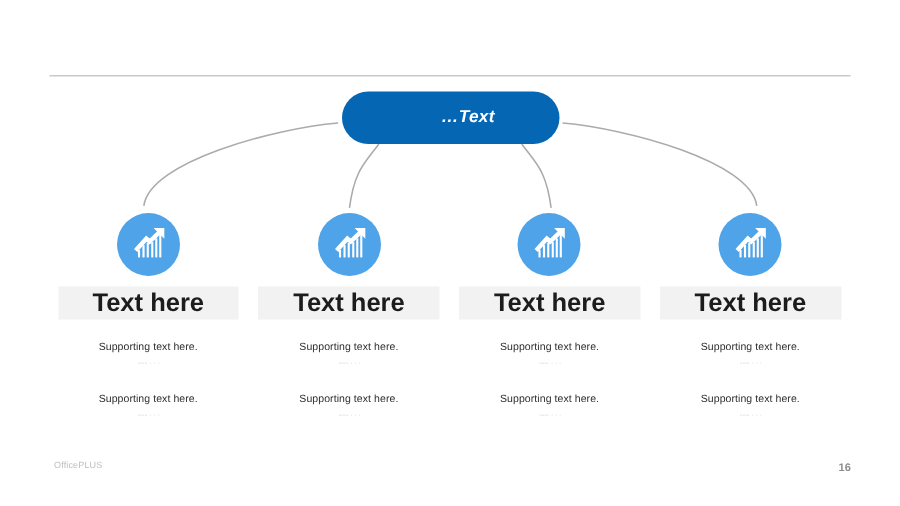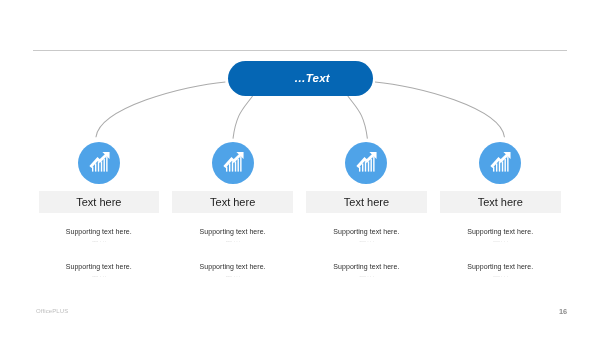--- a/index.html
+++ b/index.html
@@ -7,21 +7,21 @@
   .slide{position:relative;width:600px;height:337px;background:#fff;}
   .divider{position:absolute;left:33px;top:50px;width:534px;height:1px;background:#c9c9c9;}
   svg.conn{position:absolute;left:0;top:0;width:600px;height:337px;pointer-events:none;}
   .pill{position:absolute;left:227.5px;top:60.5px;width:145px;height:35px;border-radius:17.5px;background:#0566b4;
         display:flex;align-items:center;justify-content:center;}
   .pill span{color:#fff;font-weight:bold;font-style:italic;font-size:11.5px;letter-spacing:.2px;margin-left:24px;}
   .circle{position:absolute;width:42px;height:42px;border-radius:50%;background:#4fa3e8;top:142px;}
   .circle svg{position:absolute;left:0;top:0;}
   .box{position:absolute;top:190.5px;width:120.5px;height:22.5px;background:#f2f2f2;
        display:flex;align-items:center;justify-content:center;}
-  .box span{font-size:11px;font-weight:normal;color:#1c1c1c;}
+  .box span{font-size:17px;font-weight:bold;color:#1c1c1c;}
   .sup{position:absolute;width:160px;text-align:center;}
   .sup .t{font-size:7px;color:#2e2e2e;letter-spacing:.05px;}
   .sup .d{font-size:4.4px;color:#c6c6c6;margin-top:4.4px;letter-spacing:-0.55px;word-spacing:1.1px;line-height:5px;}
   .footer-left{position:absolute;left:36px;top:307.5px;font-size:6px;color:#bdbdbd;letter-spacing:.1px;}
   .footer-right{position:absolute;left:559px;top:306.5px;font-size:7.4px;color:#8d8d8d;font-weight:bold;}
 </style>
 </head>
 <body>
 
 <div class="slide">

